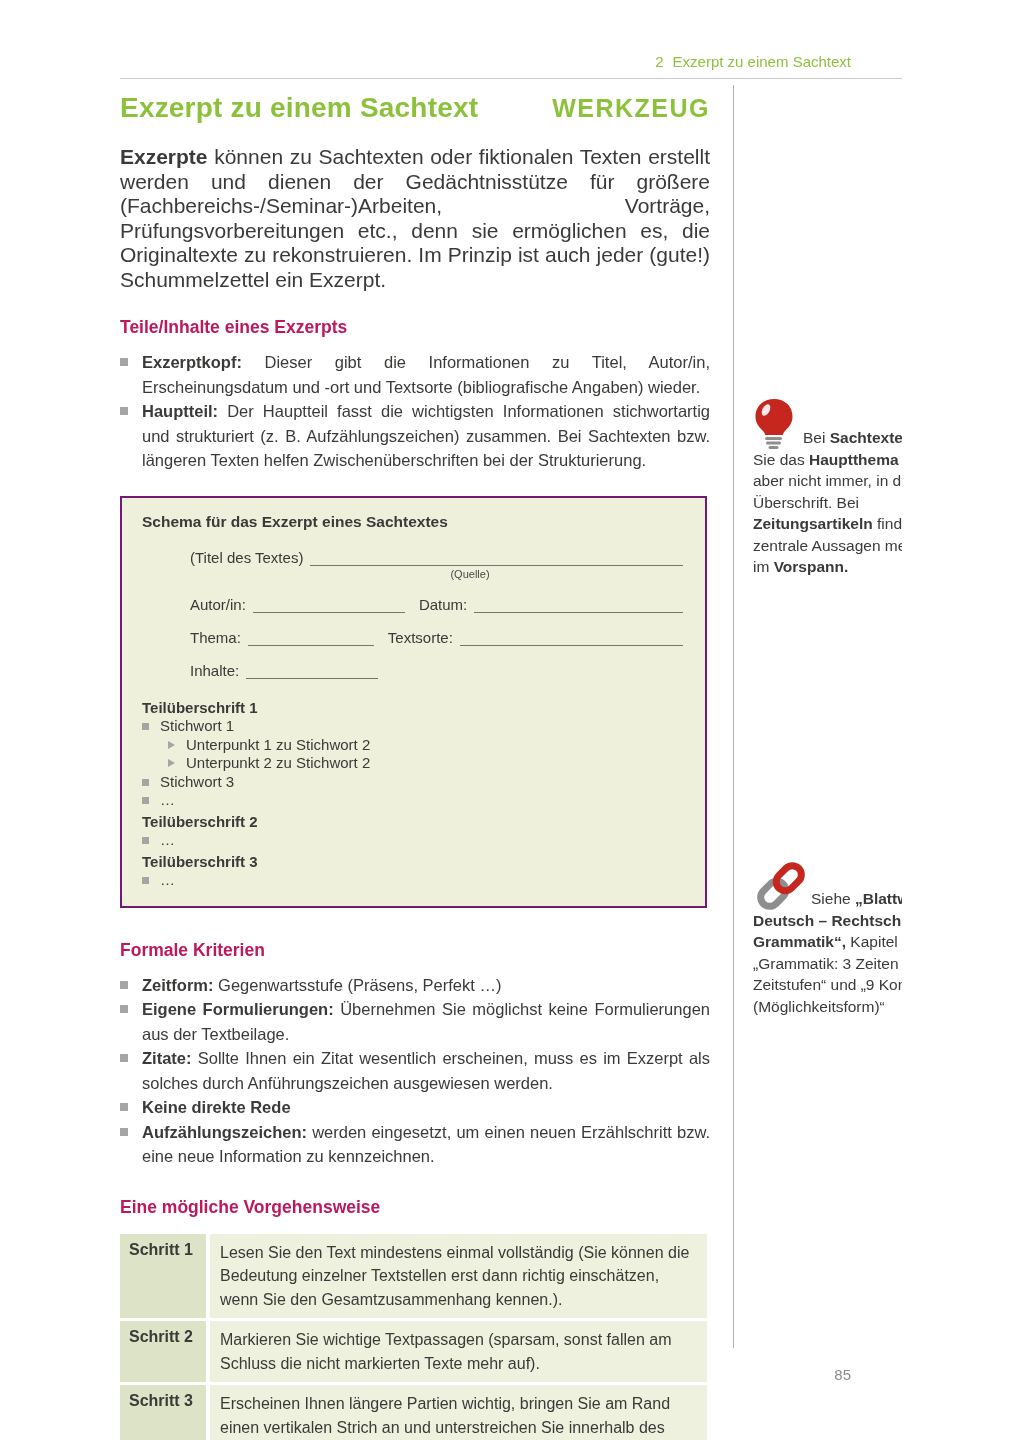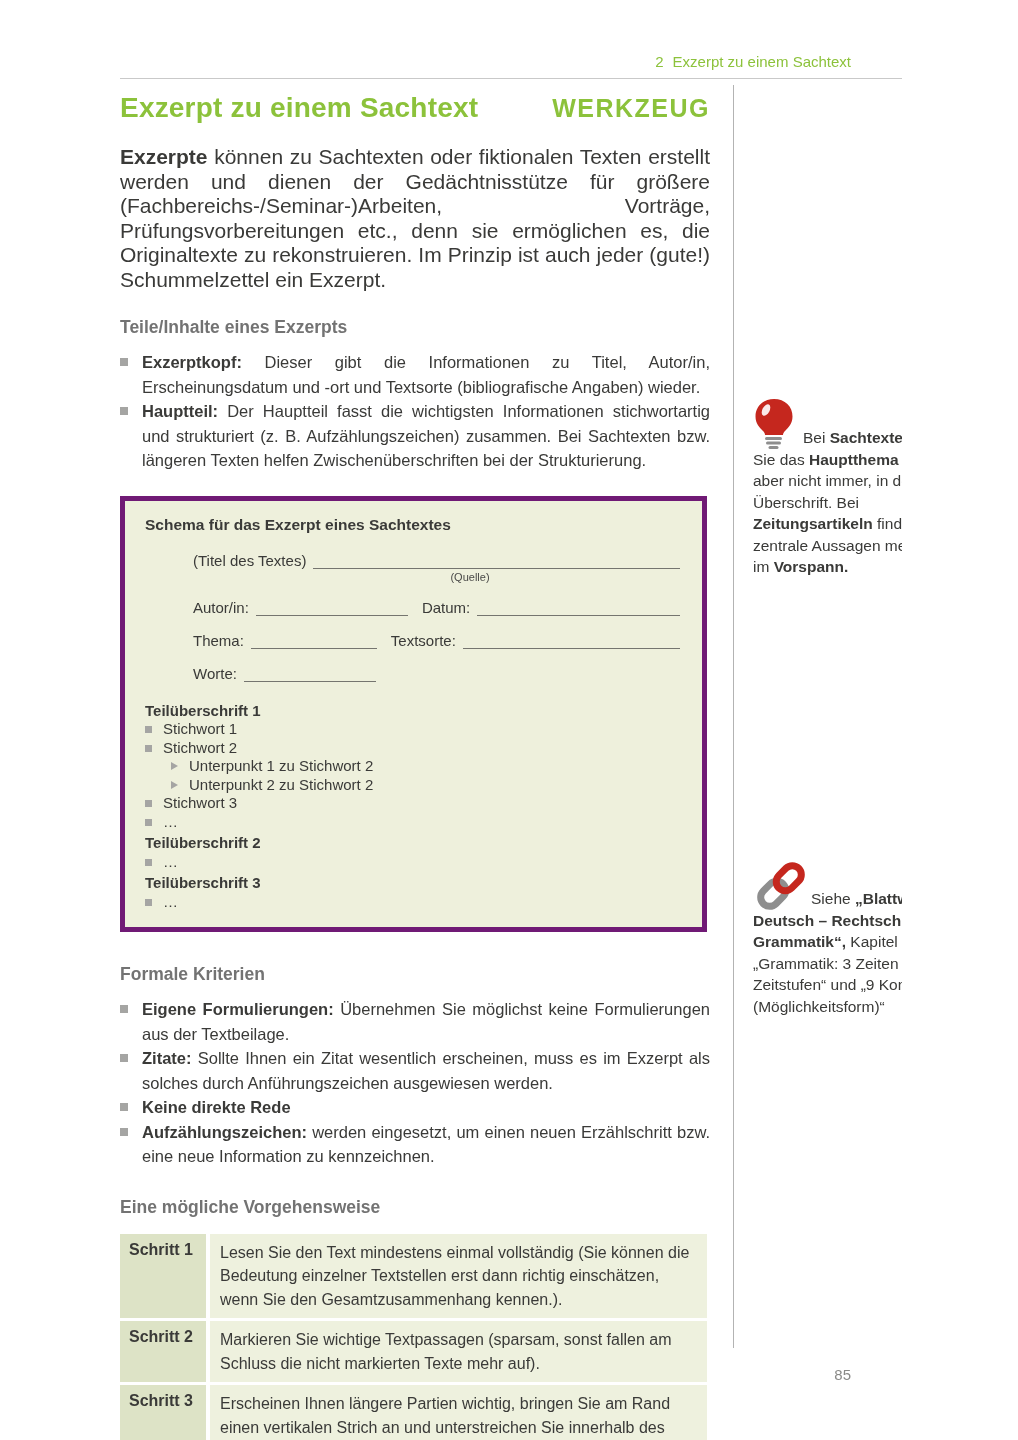--- a/index.html
+++ b/index.html
@@ -14,29 +14,29 @@
   .running-head .no{margin-right:9px;}
   .header-rule{position:absolute;left:120px;top:78px;width:846px;height:1px;background:#c9c9c9;}
   .column-divider{position:absolute;left:733px;top:85px;width:1px;height:1263px;background:#b3b3b3;}
   
   .main{position:absolute;left:120px;top:92px;width:590px;}
   .title-row{display:flex;justify-content:space-between;align-items:baseline;}
   .title-row h1{margin:0;font-size:28px;font-weight:bold;color:#8cc23b;letter-spacing:.2px;}
   .tool-badge{font-size:25px;font-weight:bold;color:#8cc23b;letter-spacing:1.5px;}
   .intro{margin:21px 0 12px 0;font-size:21px;line-height:24.5px;text-align:justify;}
   .b{font-weight:bold;}
-  h2.sec{margin:25px 0 12px 0;font-size:17.5px;font-weight:bold;color:#737373;}
+  h2.sec{margin:25px 0 12px 0;font-size:17.5px;font-weight:bold;color:#be185d;}
   
   .blist{margin:0;}
   .bitem{position:relative;padding-left:22px;font-size:16.5px;line-height:24.5px;text-align:justify;}
   .sq{position:absolute;left:0;top:8px;width:8px;height:8px;background:#a5a5a3;}
   
   .schema-box{
     margin-top:23px;box-sizing:border-box;width:587px;
-    background:#eef0dc;border:5px solid #701a75;
+    background:#eef0dc;border:2px solid #701a75;
     padding:15px 22px 16px 20px;font-size:15px;
   }
   .schema-box .box-title{font-weight:bold;font-size:15.5px;margin-bottom:18px;}
   .form-row{display:flex;align-items:flex-end;margin-top:16px;white-space:nowrap;margin-left:48px;}
   .fline{border-bottom:1px solid #75756f;height:16px;}
   .grow{flex:1;}
   .flabel{padding-right:7px;}
   .caption-row{margin:2px 0 0 115px;text-align:center;font-size:11px;color:#4a4a48;}
   .outline{margin-top:20px;}
   .outline-row{position:relative;line-height:18.5px;font-size:15px;}
@@ -110,41 +110,43 @@
       </div>
 
       <div class="form-row">
         <span class="flabel">Thema:</span>
         <span class="fline" style="width:126px;"></span>
         <span class="flabel" style="padding-left:14px;">Textsorte:</span>
         <span class="fline grow"></span>
       </div>
 
       <div class="form-row">
-        <span class="flabel">Worte:</span>
+        <span class="flabel">Inhalte:</span>
         <span class="fline" style="width:132px;"></span>
       </div>
 
       <div class="outline">
         <div class="outline-row oheading">Teilüberschrift 1</div>
         <div class="outline-row oitem"><span class="sq2"></span><span>Stichwort 1</span></div>
-        <div class="outline-row oitem"><span class="sq2"></span><span>Stichwort 2</span></div>
         <div class="outline-row osub"><span class="tri"></span><span>Unterpunkt 1 zu Stichwort 2</span></div>
         <div class="outline-row osub"><span class="tri"></span><span>Unterpunkt 2 zu Stichwort 2</span></div>
         <div class="outline-row oitem"><span class="sq2"></span><span>Stichwort 3</span></div>
         <div class="outline-row oitem"><span class="sq2"></span><span>…</span></div>
         <div class="outline-row oheading">Teilüberschrift 2</div>
         <div class="outline-row oitem"><span class="sq2"></span><span>…</span></div>
         <div class="outline-row oheading">Teilüberschrift 3</div>
         <div class="outline-row oitem"><span class="sq2"></span><span>…</span></div>
       </div>
     </div>
 
     <h2 class="sec" style="margin-top:32px;">Formale Kriterien</h2>
     <div class="blist">
+      <div class="bitem">
+        <span class="sq"></span><span class="b">Zeitform:</span><span> Gegenwartsstufe (Präsens, Perfekt …)</span>
+      </div>
       <div class="bitem">
         <span class="sq"></span><span class="b">Eigene Formulierungen:</span><span> Übernehmen Sie möglichst keine Formulierungen aus der Textbeilage.</span>
       </div>
       <div class="bitem">
         <span class="sq"></span><span class="b">Zitate:</span><span> Sollte Ihnen ein Zitat wesentlich erscheinen, muss es im Exzerpt als solches durch Anführungszeichen ausgewiesen werden.</span>
       </div>
       <div class="bitem">
         <span class="sq"></span><span class="b">Keine direkte Rede</span><span></span>
       </div>
       <div class="bitem">

